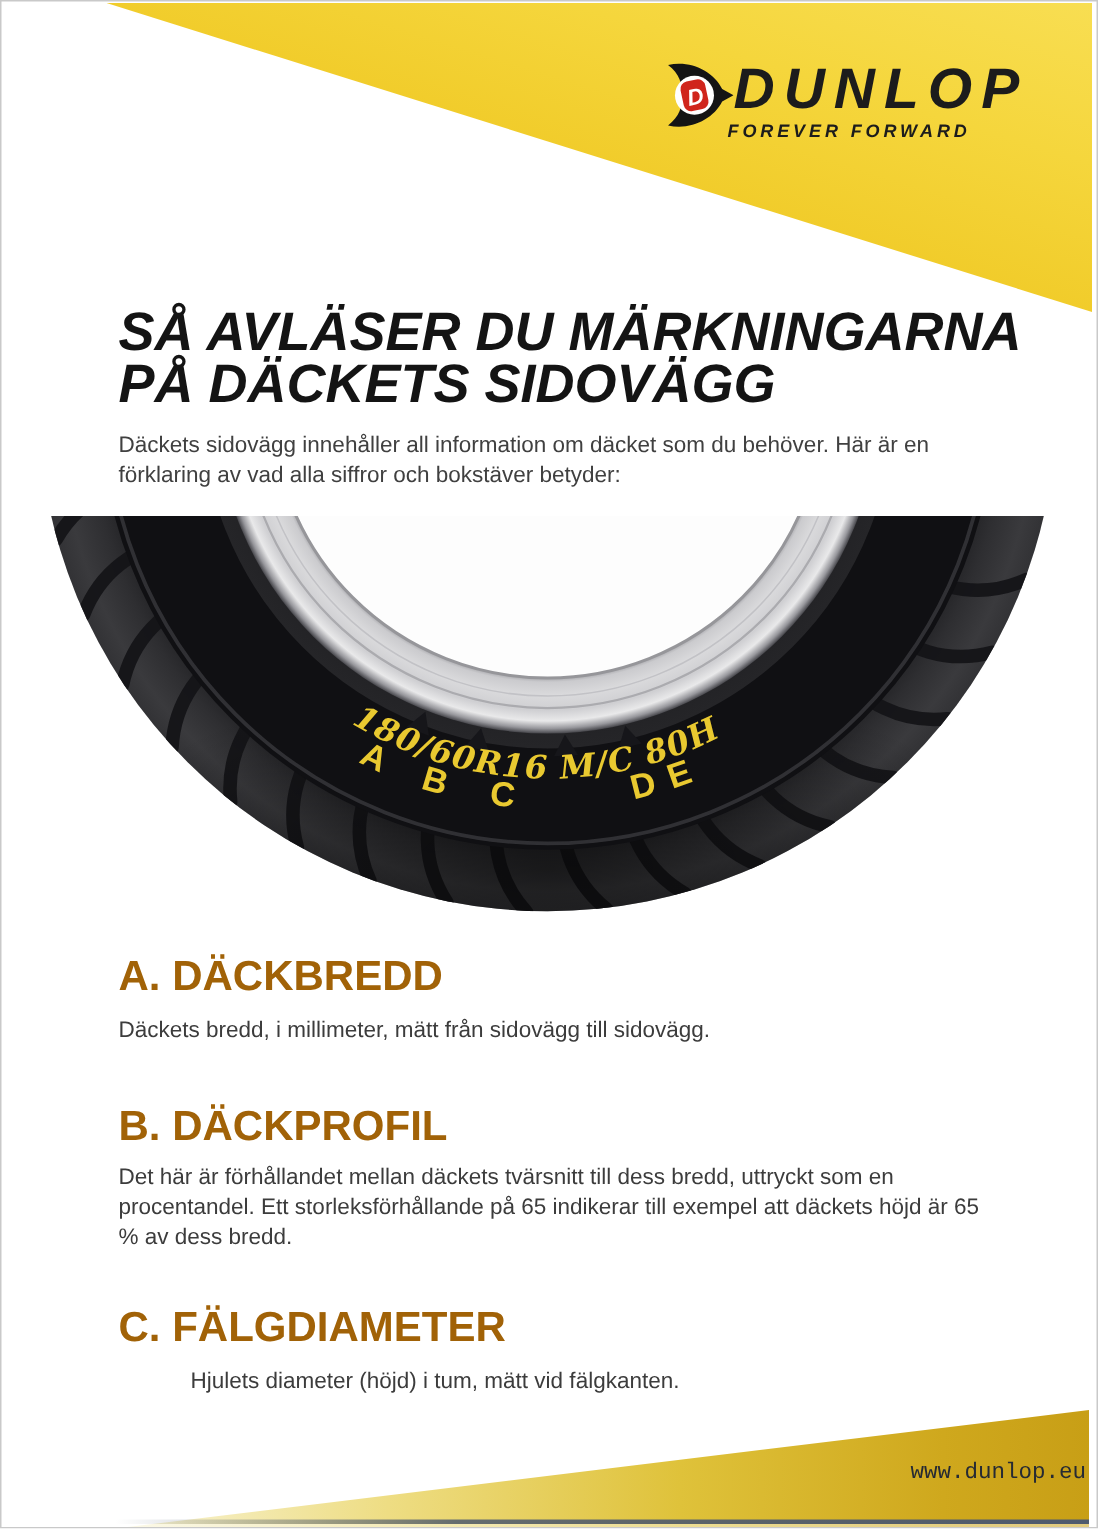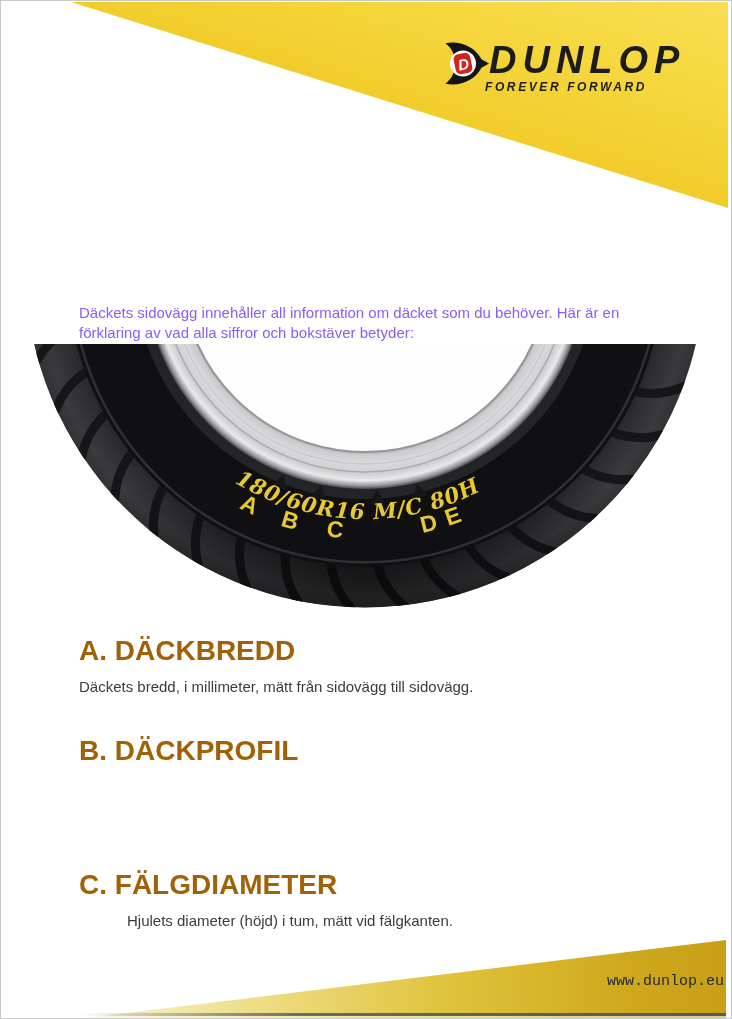--- a/index.html
+++ b/index.html
@@ -27,21 +27,21 @@
     letter-spacing:2.6px;color:#1c1c1c;white-space:nowrap;
   }
   
   .h1{
     position:absolute;left:78px;top:202px;
     font-size:36px;line-height:35px;font-weight:bold;font-style:italic;
     color:#141414;white-space:nowrap;
   }
   .intro{
     position:absolute;left:78px;top:286px;width:600px;
-    font-size:15px;line-height:20px;color:#8b5cf6;white-space:pre-line;margin-top:16px;
+    font-size:15px;line-height:20px;color:#404040;white-space:pre-line;
   }
   .section-title{
     position:absolute;left:78px;
     font-size:28px;line-height:32px;font-weight:bold;
     color:#a16207;white-space:nowrap;
   }
   .section-body{
     position:absolute;left:78px;width:600px;
     font-size:15px;line-height:20px;color:#3c3c3c;white-space:pre-line;
   }
@@ -82,20 +82,24 @@
     <path d="M4 2 C 22 -2 40 7 47 21 L 56 26 L 47 31 C 40 45 22 54 4 50 C 13 43 16 35 14 26 C 16 17 13 9 4 2 Z" fill="#141414"></path>
     <circle cx="25" cy="26" r="15.5" fill="#ffffff"></circle>
     <g transform="rotate(-12 25 26)">
       <rect x="15" y="14" width="20" height="24" rx="6" fill="#d0251c"></rect>
       <text x="19" y="33.5" font-size="18" font-weight="bold" font-style="italic" fill="#ffffff" font-family="'Liberation Sans',sans-serif">D</text>
     </g>
   </svg>
   <div class="brand-wordmark">DUNLOP</div>
   <div class="brand-tagline">FOREVER FORWARD</div>
 
+  <div class="h1">
+    <div>SÅ AVLÄSER DU MÄRKNINGARNA</div>
+    <div>PÅ DÄCKETS SIDOVÄGG</div>
+  </div>
 
   <div class="intro">Däckets sidovägg innehåller all information om däcket som du behöver. Här är en
 förklaring av vad alla siffror och bokstäver betyder:</div>
 
   <div class="tire-wrap">
     <svg viewBox="0 0 672 266" width="672" height="266">
       <defs>
         <clipPath id="treadclip">
             <circle cx="336" cy="-76" r="339.5"></circle>
           </clipPath>
@@ -179,20 +183,23 @@
       <circle cx="336" cy="-76" r="204" fill="none" stroke="#ababaf" stroke-width="1.5"></circle>
       <circle cx="336" cy="-76" r="196" fill="none" stroke="#c2c2c6" stroke-width="1"></circle>
       <circle cx="336" cy="-76" r="184" fill="#fdfdfd" stroke="#96969a" stroke-width="2"></circle>
     </svg>
   </div>
 
   <div class="section-title t-a">A. DÄCKBREDD</div>
   <div class="section-body b-a">Däckets bredd, i millimeter, mätt från sidovägg till sidovägg.</div>
 
   <div class="section-title t-b">B. DÄCKPROFIL</div>
+  <div class="section-body b-b">Det här är förhållandet mellan däckets tvärsnitt till dess bredd, uttryckt som en
+procentandel. Ett storleksförhållande på 65 indikerar till exempel att däckets höjd är 65
+% av dess bredd.</div>
 
   <div class="section-title t-c">C. FÄLGDIAMETER</div>
   <div class="section-body b-c">Hjulets diameter (höjd) i tum, mätt vid fälgkanten.</div>
 
   <div class="footer-tri"></div>
   <div class="footer-fade"></div>
   <div class="footer-edge"></div>
   <div class="website">www.dunlop.eu</div>
 
 </div>

